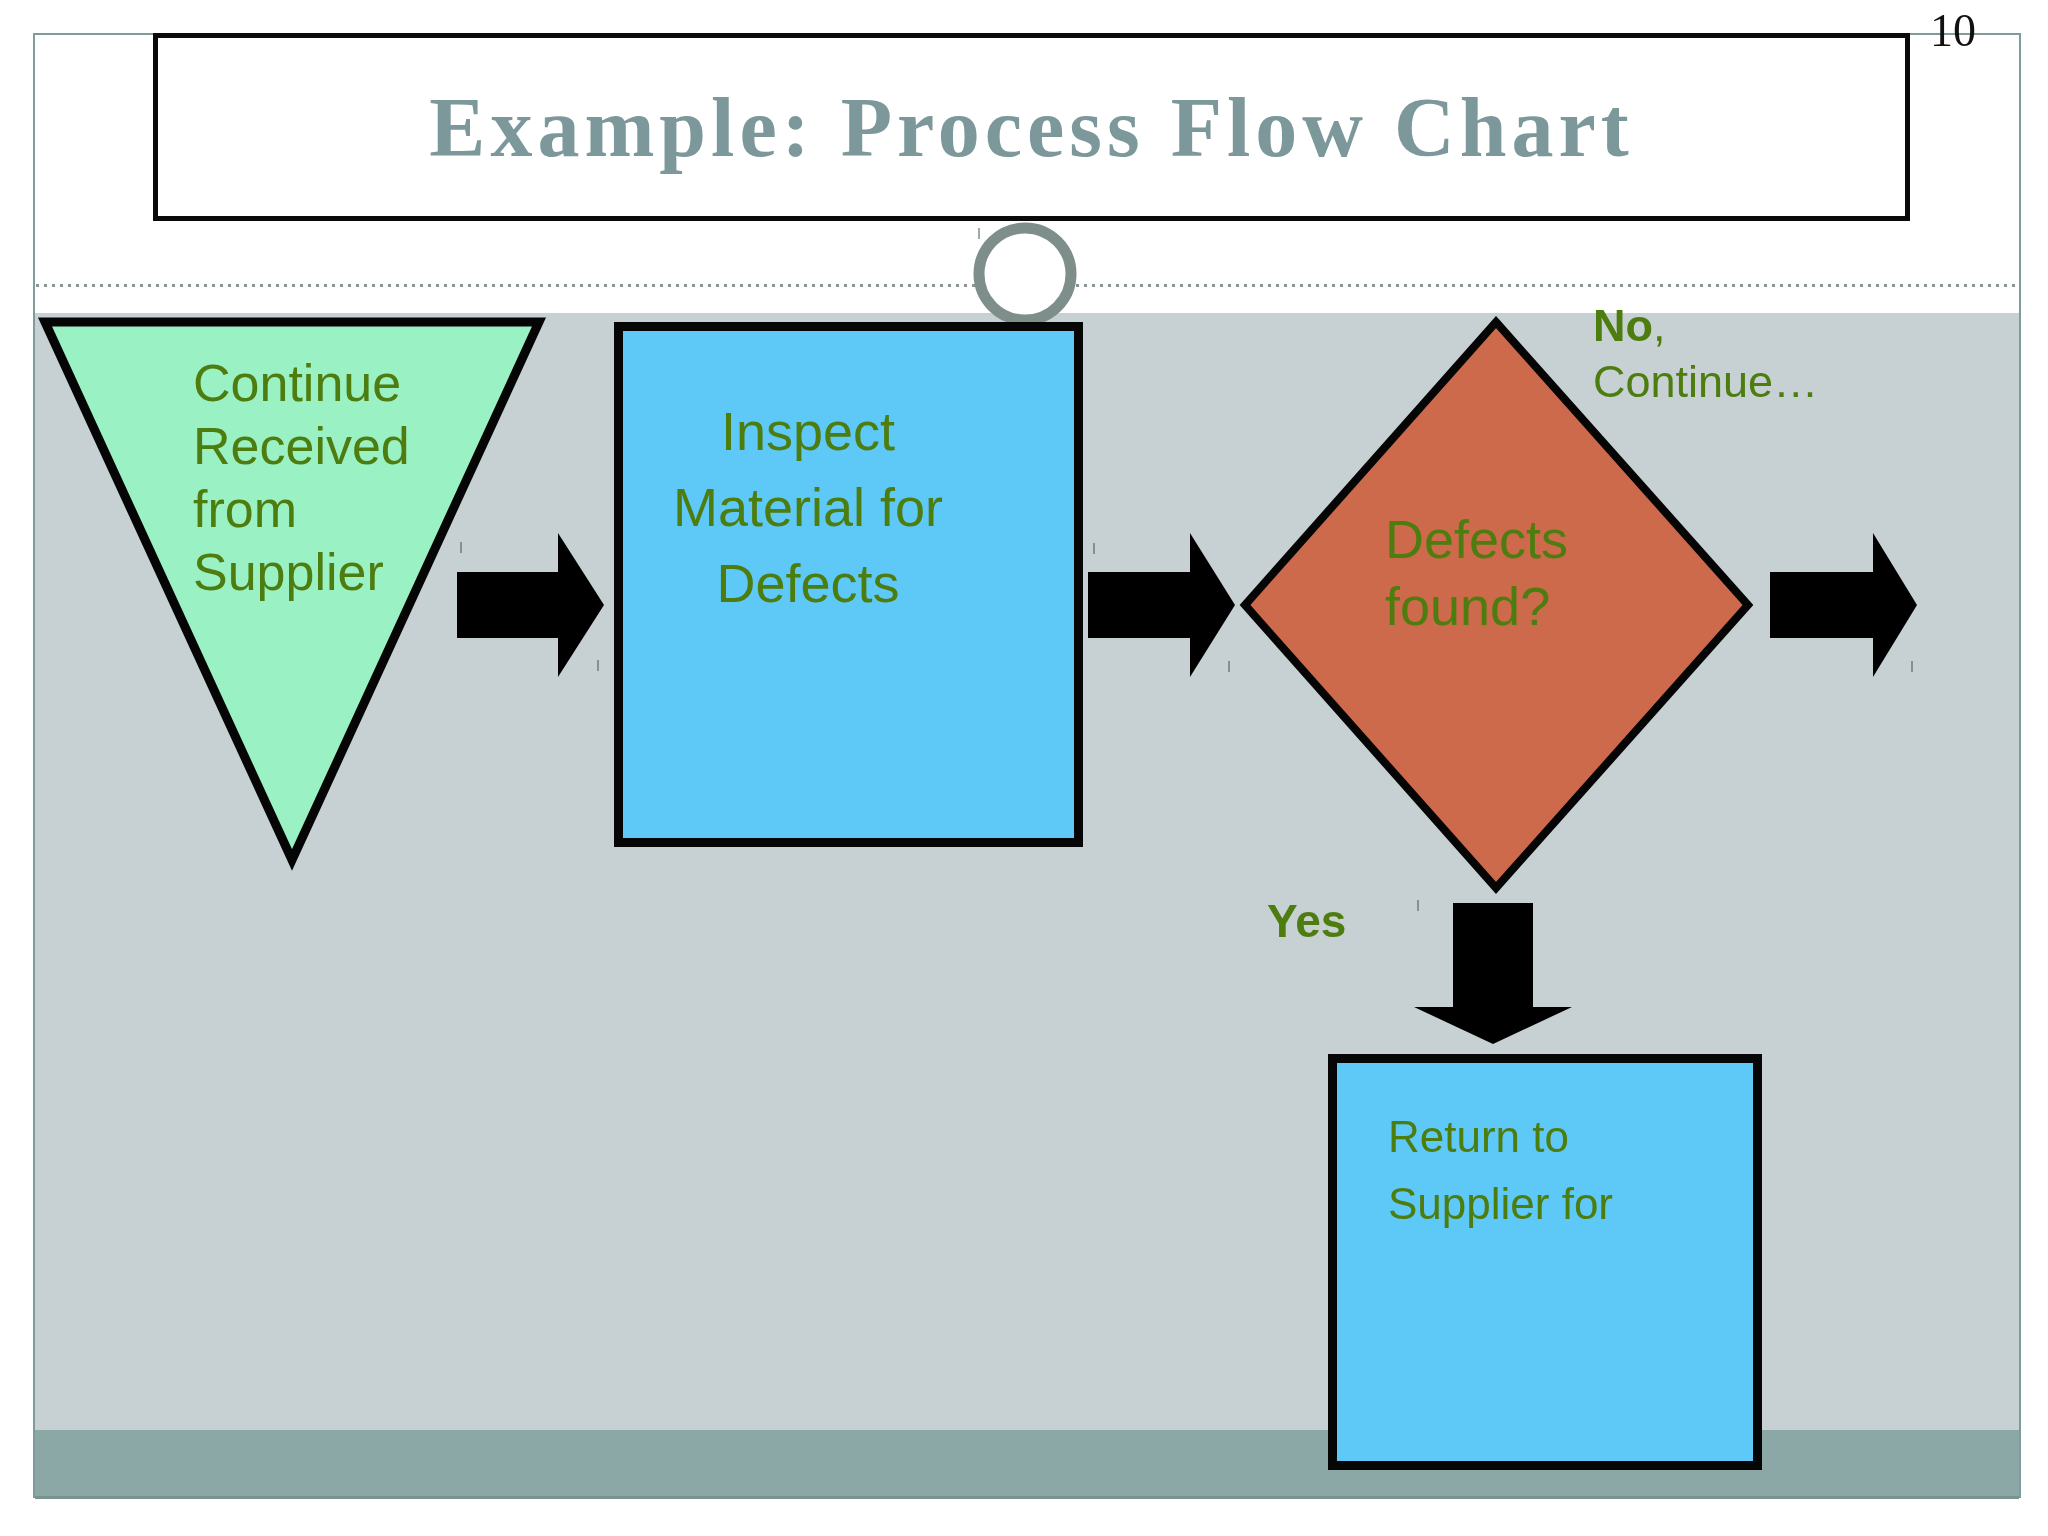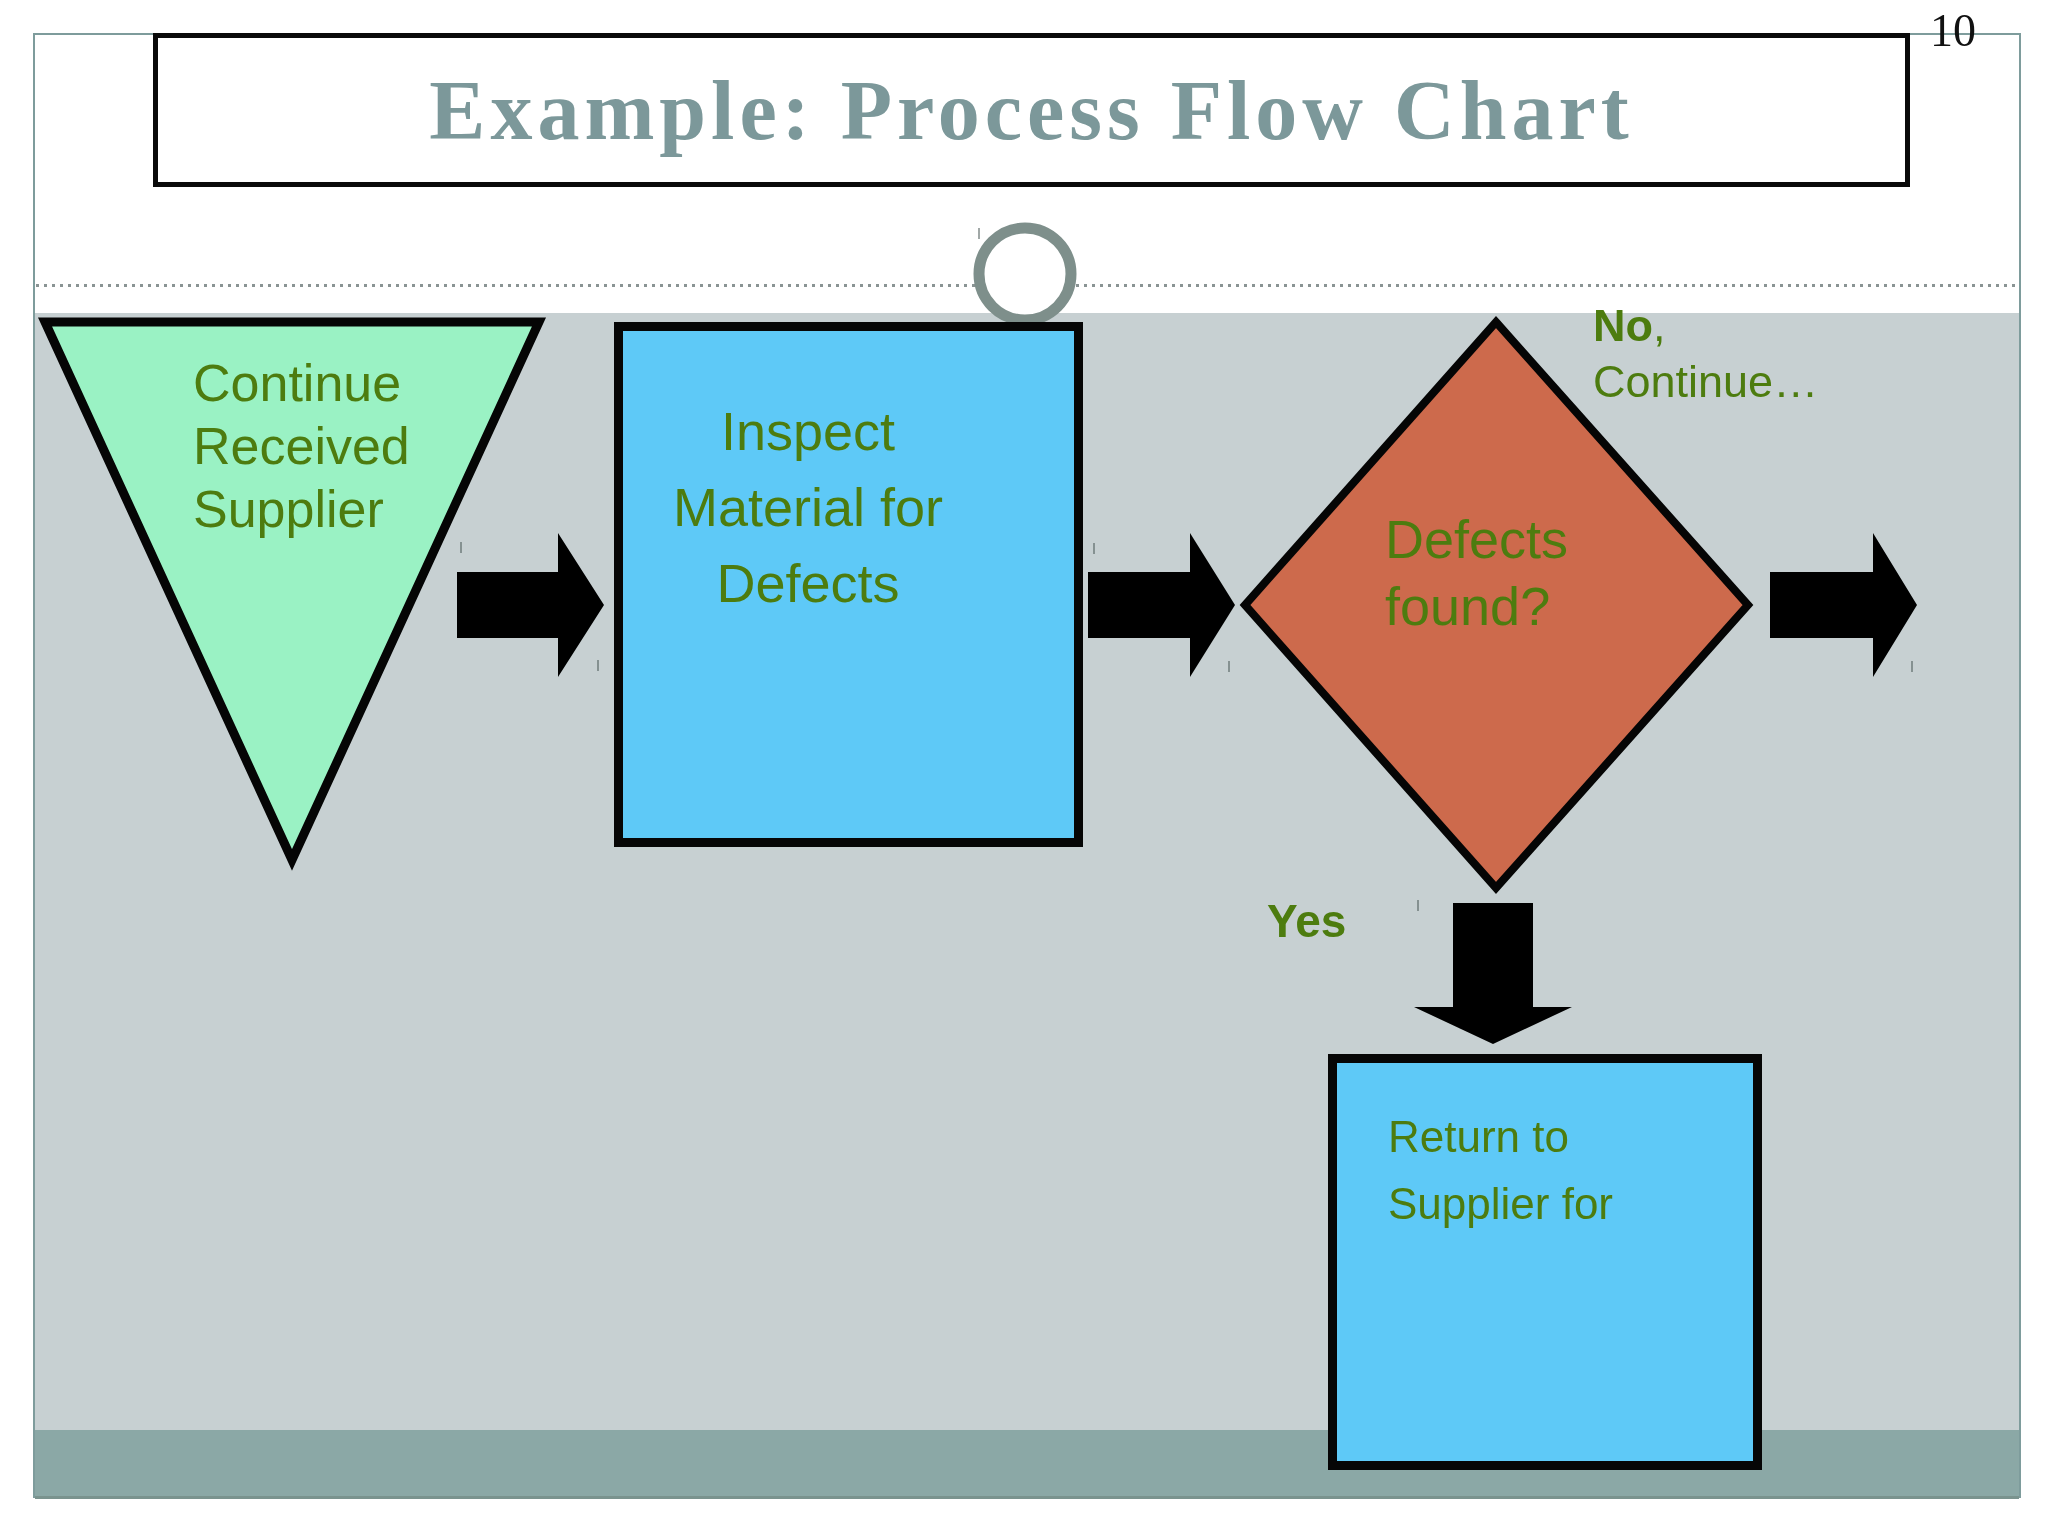--- a/index.html
+++ b/index.html
@@ -13,21 +13,21 @@
               background:var(--content-bg,#C7D0D2);}
   .bottom-band{position:absolute;left:35px;top:1430px;width:1984px;height:66px;
                background:var(--bottom-band,#8BA8A6);border-bottom:3px solid #7A938E;}
   .dotted-line{position:absolute;left:36px;top:284px;width:1983px;height:3px;
                background:repeating-linear-gradient(to right,var(--dotted-line,#8A9494) 0 3px,transparent 3px 8px);}
 
   
   .shape-layer{position:absolute;left:0;top:0;width:2048px;height:1536px;}
 
   
-  .title-box{position:absolute;left:153px;top:33px;width:1757px;height:154px;box-sizing:border-box;
+  .title-box{position:absolute;left:153px;top:33px;width:1757px;height:188px;box-sizing:border-box;
              background:#ffffff;border:5px solid #0a0a0a;display:flex;align-items:center;justify-content:center;}
   .title-text{font-family:"Liberation Serif",serif;font-weight:bold;font-size:84px;letter-spacing:5px;
               color:var(--title-text,#7C989A);white-space:nowrap;}
   .page-number{position:absolute;left:1930px;top:4px;font-family:"Liberation Serif",serif;
                font-size:46px;color:#111;}
 
   
   .process-box{position:absolute;box-sizing:border-box;border:9px solid #060606;
                background:var(--process-fill,#5EC9F7);}
   .box-inspect{left:614px;top:322px;width:469px;height:525px;}
@@ -78,20 +78,21 @@
     <span class="title-text">Example: Process Flow Chart</span>
   </div>
   <span class="page-number">10</span>
 
   <div class="process-box box-inspect"></div>
   <div class="process-box box-return"></div>
 
   <div class="node-text t-triangle">
     <span class="ln">Continue</span>
     <span class="ln">Received</span>
+    <span class="ln">from</span>
     <span class="ln">Supplier</span>
   </div>
 
   <div class="node-text t-box1">
     <span class="ln">Inspect</span>
     <span class="ln">Material for</span>
     <span class="ln">Defects</span>
   </div>
 
   <div class="node-text t-diamond">

